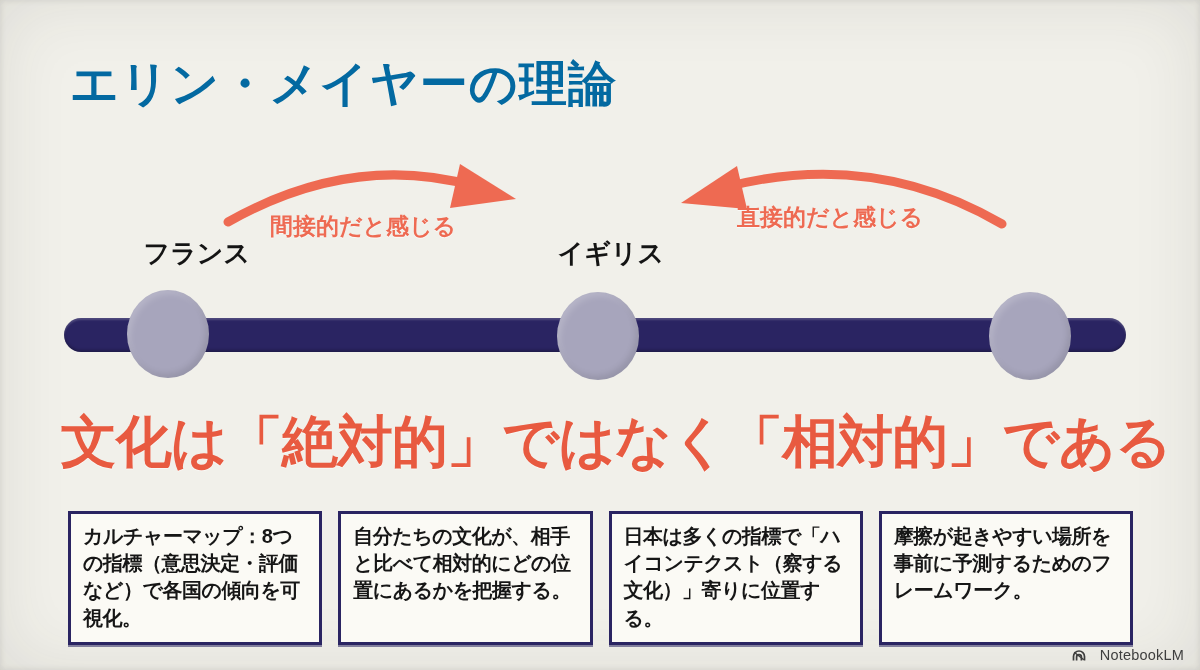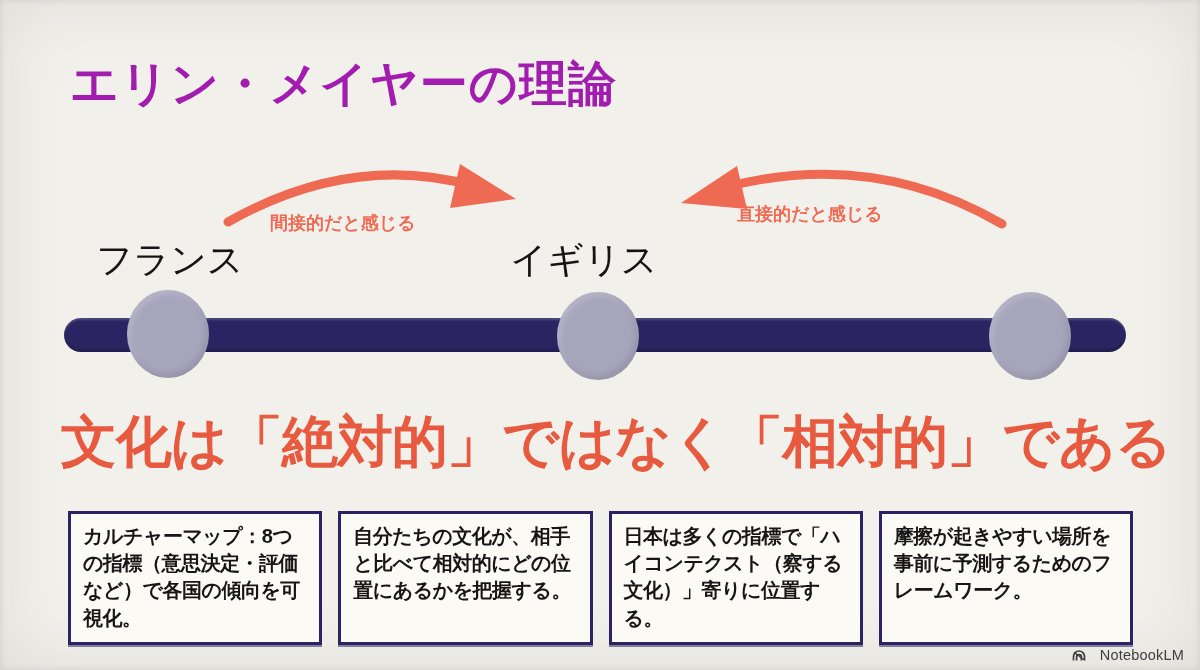--- a/index.html
+++ b/index.html
@@ -10,37 +10,37 @@
     background:var(--background,#f1f0ea);
     font-family:"Liberation Sans","DejaVu Sans",sans-serif;
     overflow:hidden;
   }
   .slide::after{
     content:"";position:absolute;inset:0;pointer-events:none;
     box-shadow:inset 0 0 70px rgba(50,50,40,0.10), inset 0 0 6px rgba(50,50,40,0.12);
   }
   .title{
     position:absolute;left:70px;top:52px;
-    font-size:48px;font-weight:900;color:#a21caf;
+    font-size:48px;font-weight:900;color:#0369a1;
     letter-spacing:1px;white-space:nowrap;font-family:Liberation Serif, serif;
   }
   svg.arrows{position:absolute;left:0;top:0;z-index:2;}
   .arrow-path{fill:none;stroke:var(--accent,#ee6a52);stroke-width:9;stroke-linecap:round;}
   .arrow-head{fill:var(--accent,#ee6a52);}
   .arrow-label{
     position:absolute;z-index:3;
-    font-size:18px;font-weight:800;color:var(--accent,#ee6a52);
+    font-size:23px;font-weight:800;color:var(--accent,#ee6a52);
     white-space:nowrap;text-shadow:0 1px 0 rgba(255,255,255,0.6);font-family:Liberation Serif, serif;
   }
   .arrow-label.left{left:270px;top:211px;}
   .arrow-label.right{left:737px;top:202px;}
   .country{
     position:absolute;top:236px;width:160px;
-    font-size:36px;font-weight:400;color:#141414;
-    text-align:center;white-space:nowrap;z-index:3;
+    font-size:26px;font-weight:700;color:#141414;
+    text-align:right;white-space:nowrap;z-index:3;
   }
   .country.france{left:90px;}
   .country.uk{left:504px;}
   .country.usa{left:952px;}
   .spectrum-bar{
     position:absolute;left:64px;top:318px;width:1062px;height:34px;
     background:var(--navy,#2a2462);border-radius:17px;z-index:1;
     box-shadow:inset 0 2px 2px rgba(255,255,255,0.18), inset 0 -2px 3px rgba(0,0,0,0.25);
   }
   .point{

